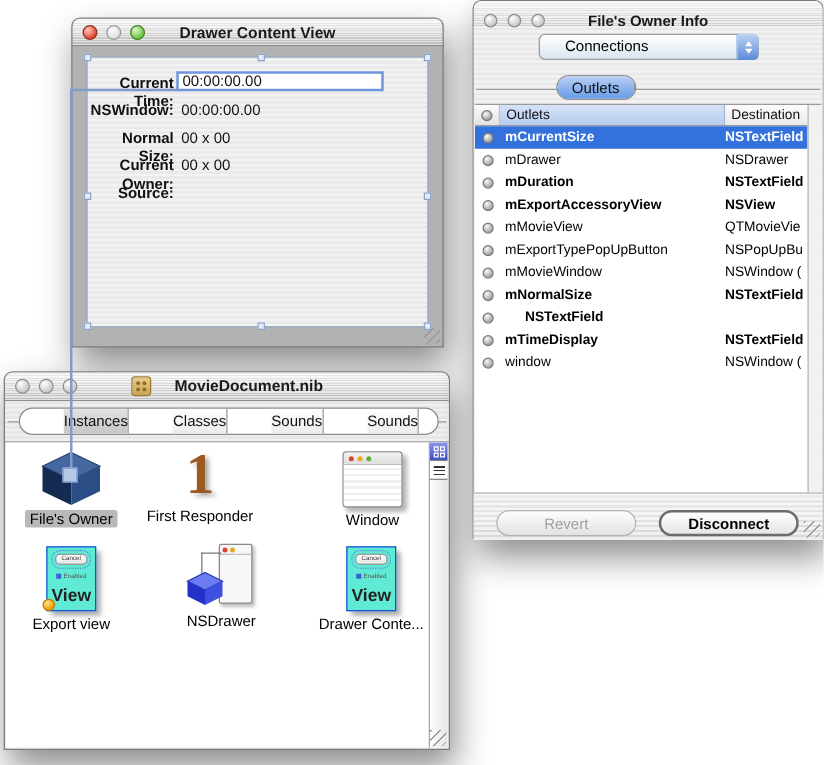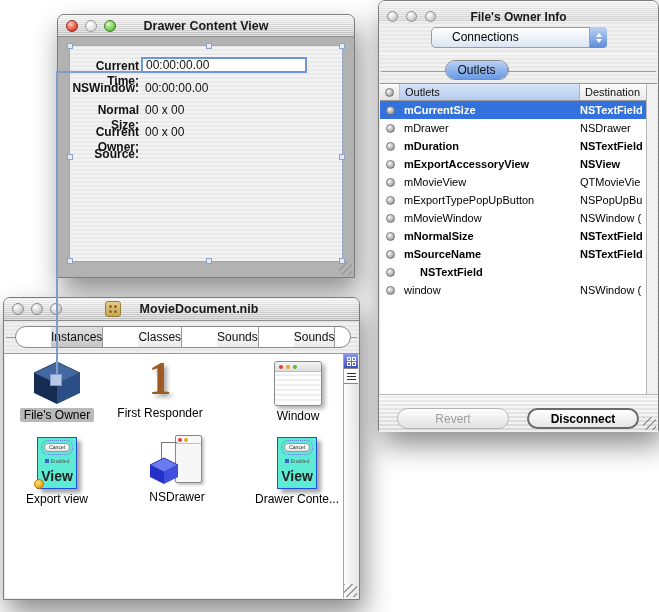--- a/index.html
+++ b/index.html
@@ -416,27 +416,27 @@
             <span class="bullet-col">
                 <span class="bullet"></span>
               </span>
             <span class="tname">mNormalSize</span>
             <span class="tdest">NSTextField</span>
           </div>
           <div class="trow bold">
             <span class="bullet-col">
                 <span class="bullet"></span>
               </span>
-            <span class="tname">mSourceName</span>
             <span class="tdest">NSTextField</span>
           </div>
           <div class="trow bold">
             <span class="bullet-col">
                 <span class="bullet"></span>
               </span>
+            <span class="tname">mTimeDisplay</span>
             <span class="tdest">NSTextField</span>
           </div>
           <div class="trow">
             <span class="bullet-col">
                 <span class="bullet"></span>
               </span>
             <span class="tname">window</span>
             <span class="tdest">NSWindow (</span>
           </div>
         </div>

